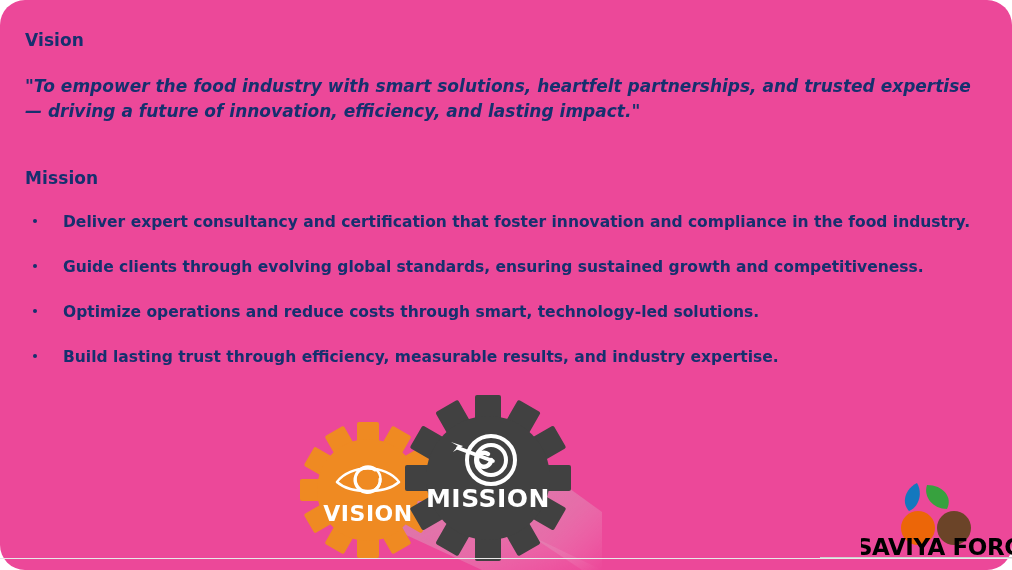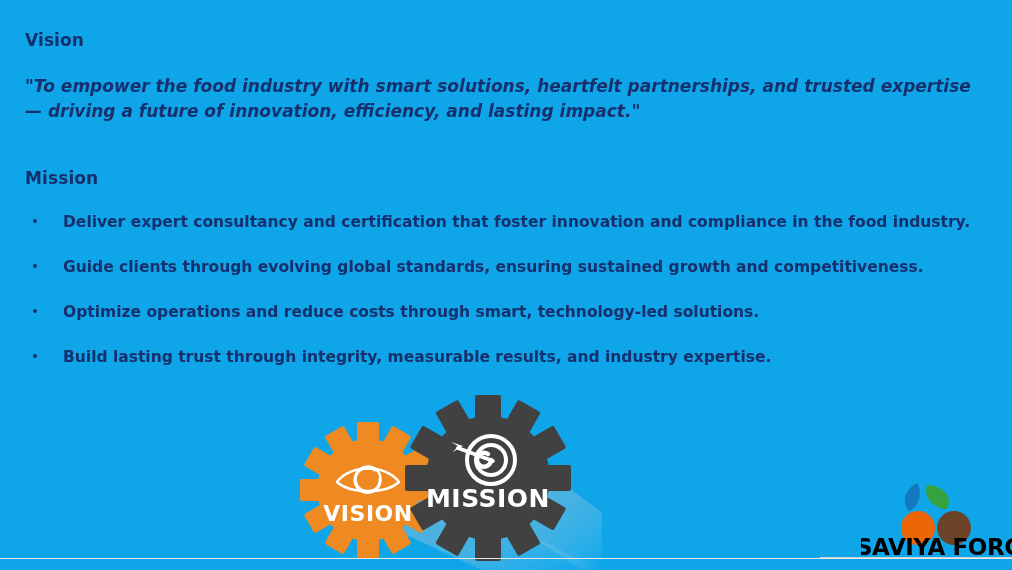--- a/index.html
+++ b/index.html
@@ -12,21 +12,22 @@
     height: 570px;
     position: relative;
     overflow: hidden;
     font-family: "DejaVu Sans", "Liberation Sans", sans-serif;
     -webkit-font-smoothing: antialiased;
   }
 
   .slide {
     position: absolute;
     inset: 0;
-    background: #0ea5e9;
+    background: #ec4899;
+    border-radius: 25px;
   }
 
   
   .content {
     position: absolute;
     left: 0;
     top: 0;
     width: 1012px;
   }
 
@@ -147,21 +148,21 @@
         <span class="bullet-text">Guide clients through evolving global standards, ensuring sustained growth and competitiveness.</span>
       </div>
 
       <div class="bullet-row">
         <span class="bullet-dot"></span>
         <span class="bullet-text">Optimize operations and reduce costs through smart, technology-led solutions.</span>
       </div>
 
       <div class="bullet-row">
         <span class="bullet-dot"></span>
-        <span class="bullet-text">Build lasting trust through integrity, measurable results, and industry expertise.</span>
+        <span class="bullet-text">Build lasting trust through efficiency, measurable results, and industry expertise.</span>
       </div>
 
     </div>
   </div>
 
   <div class="gears">
     <svg width="320" height="178" viewBox="0 0 320 178" xmlns="http://www.w3.org/2000/svg">
       <defs>
         <linearGradient id="shadowGrad" x1="0" y1="0" x2="1" y2="1">
           <stop offset="0%" stop-color="#b9b9b9" stop-opacity="0.85"></stop>

